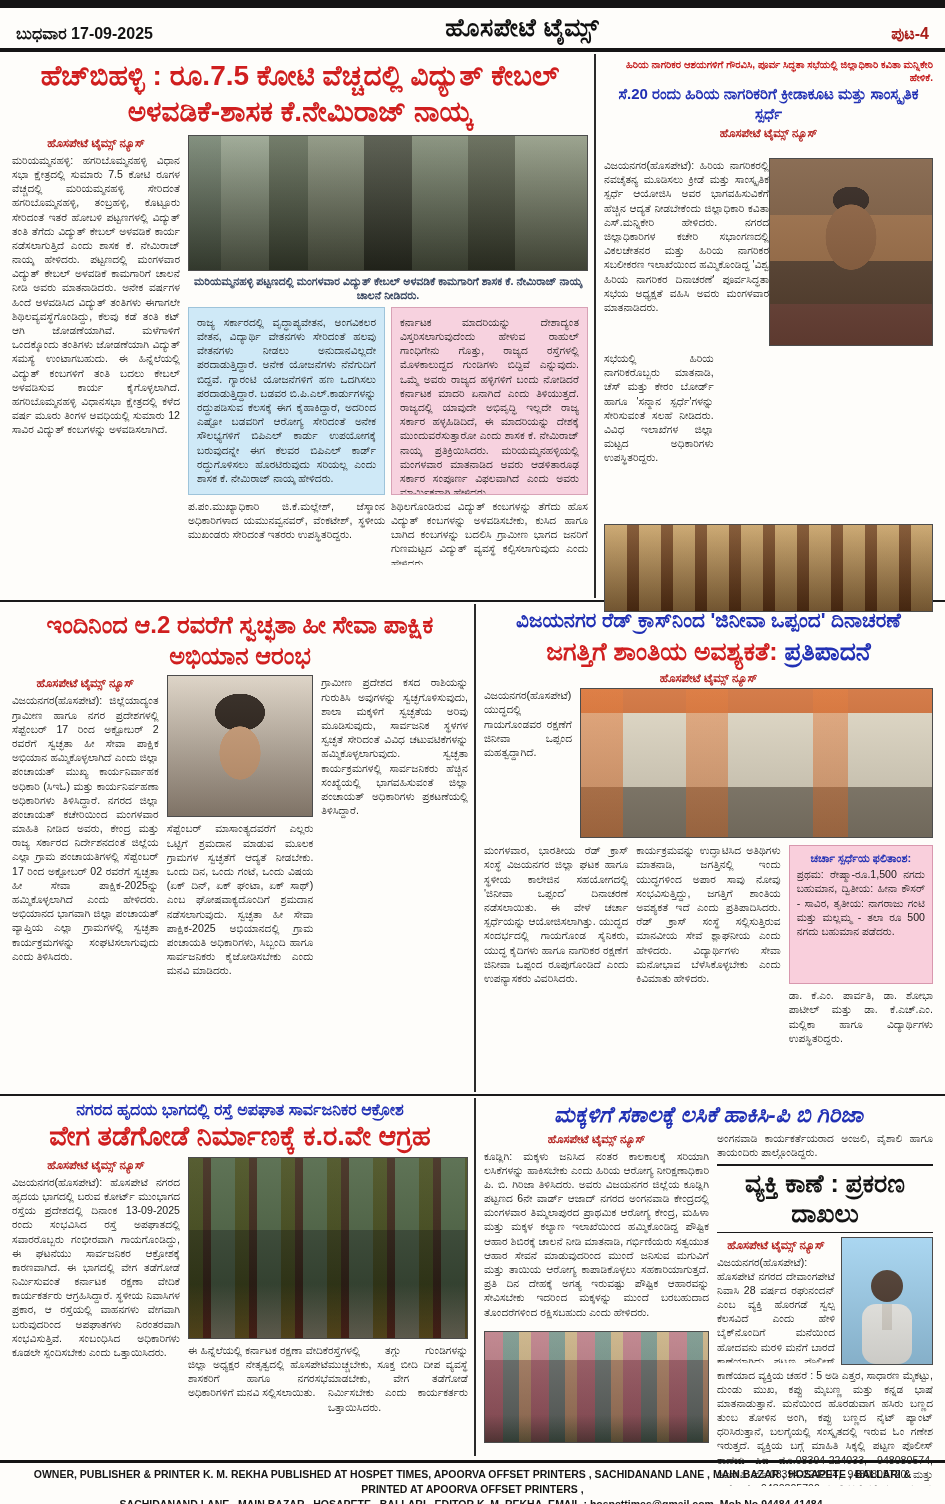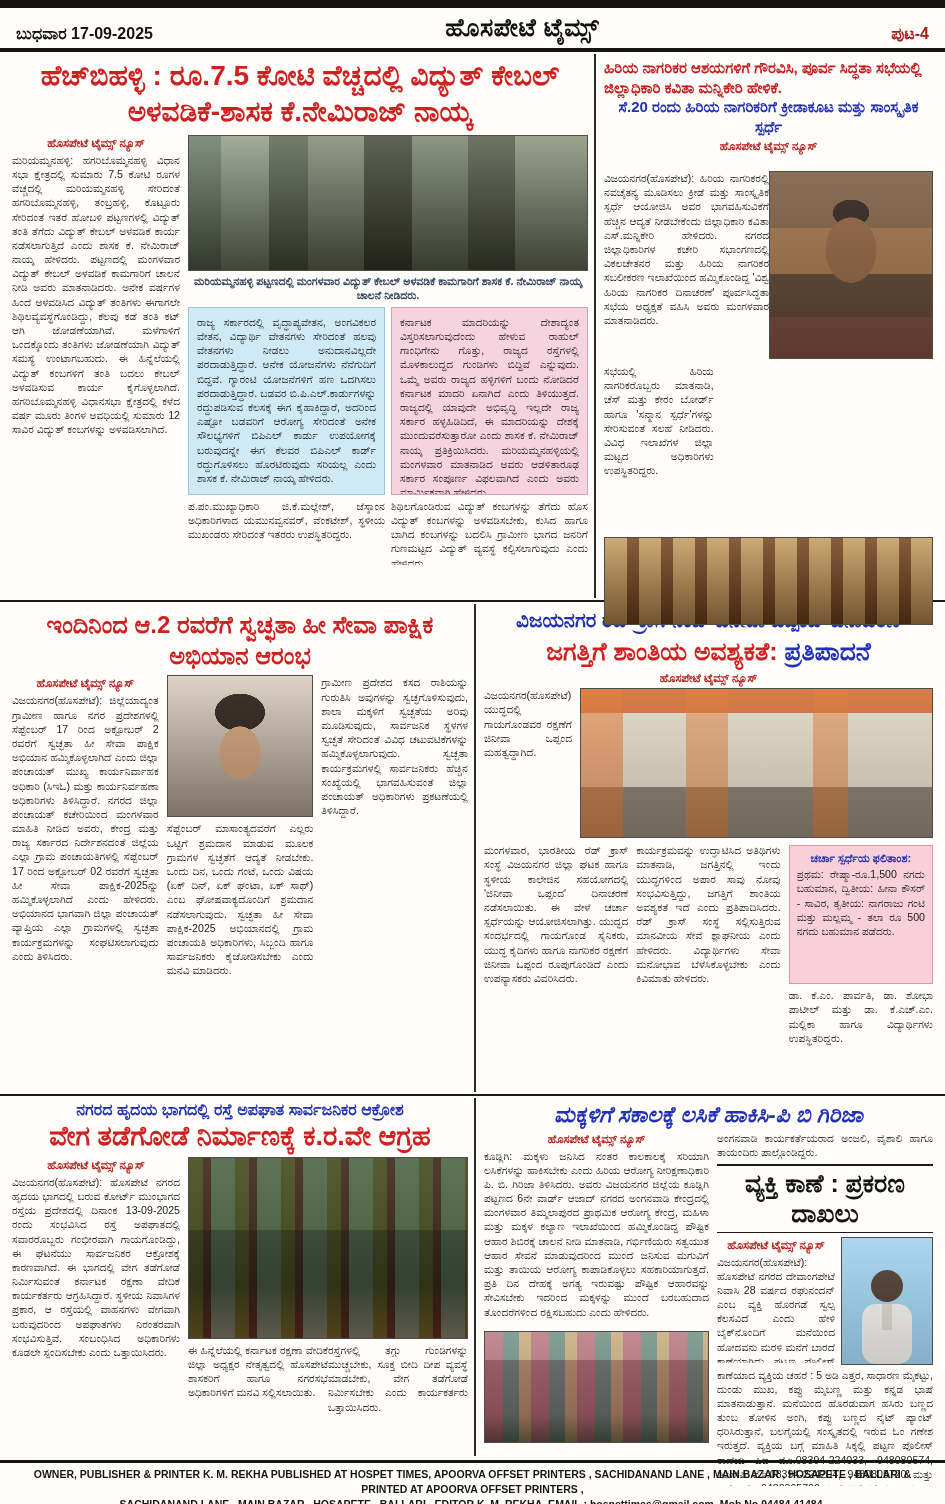--- a/index.html
+++ b/index.html
@@ -31,21 +31,21 @@
   .cable-wide{flex:1;display:flex;flex-direction:column;}
   .cable-photo{height:136px;background:
      linear-gradient(90deg,#8d9a8c 0 8%,#b7c0b2 8% 20%,#77806e 20% 30%,#a5aa9a 30% 44%,#5a5c50 44% 56%,#9aa291 56% 70%,#6f7362 70% 82%,#b0b5a4 82% 100%),
      linear-gradient(180deg,#cfd6c8,#6c6f60);background-blend-mode:multiply;}
   .cable-boxes{display:flex;gap:6px;margin-top:2px;}
   .bluebox{background:#cfe9f7;border:1px solid #9ec4da;padding:7px 8px;width:50%;height:188px;}
   .pinkbox{background:#f7d2df;border:1px solid #d8a2b6;padding:7px 8px;width:50%;height:188px;}
   .cable-tails{display:flex;gap:6px;margin-top:4px;}
   .cable-tails>div{width:50%;height:66px;}
 
-  .kicker{color:#c41d1d;font-weight:bold;font-size:15px;text-align:left;line-height:1.3;padding-top:2px;}
+  .kicker{color:#c41d1d;font-weight:bold;font-size:10px;text-align:right;line-height:1.3;padding-top:2px;}
   .headline-blue{color:#2130b4;font-weight:bold;font-size:23px;text-align:center;line-height:1.25;padding:2px 0;}
   .subhead-blue{color:#2130b4;font-weight:bold;font-size:15px;text-align:center;line-height:1.3;padding-bottom:2px;}
   .senior-toprow{display:flex;gap:0;margin-top:18px;}
   .senior-lead{width:165px;flex:none;height:188px;}
   .dc-photo{flex:1;height:188px;background:
      radial-gradient(ellipse 42px 54px at 50% 42%,#8a5d3b 0 60%,transparent 61%),
      radial-gradient(ellipse 30px 22px at 50% 22%,#2a1d16 0 60%,transparent 61%),
      linear-gradient(180deg,#7b5a3e 0 30%,#9c6d45 30% 55%,#57402e 55% 78%,#6e4438 78% 100%);}
   .senior-cols{display:flex;gap:8px;margin-top:5px;}
   .senior-cols>div{width:33.33%;height:168px;}

